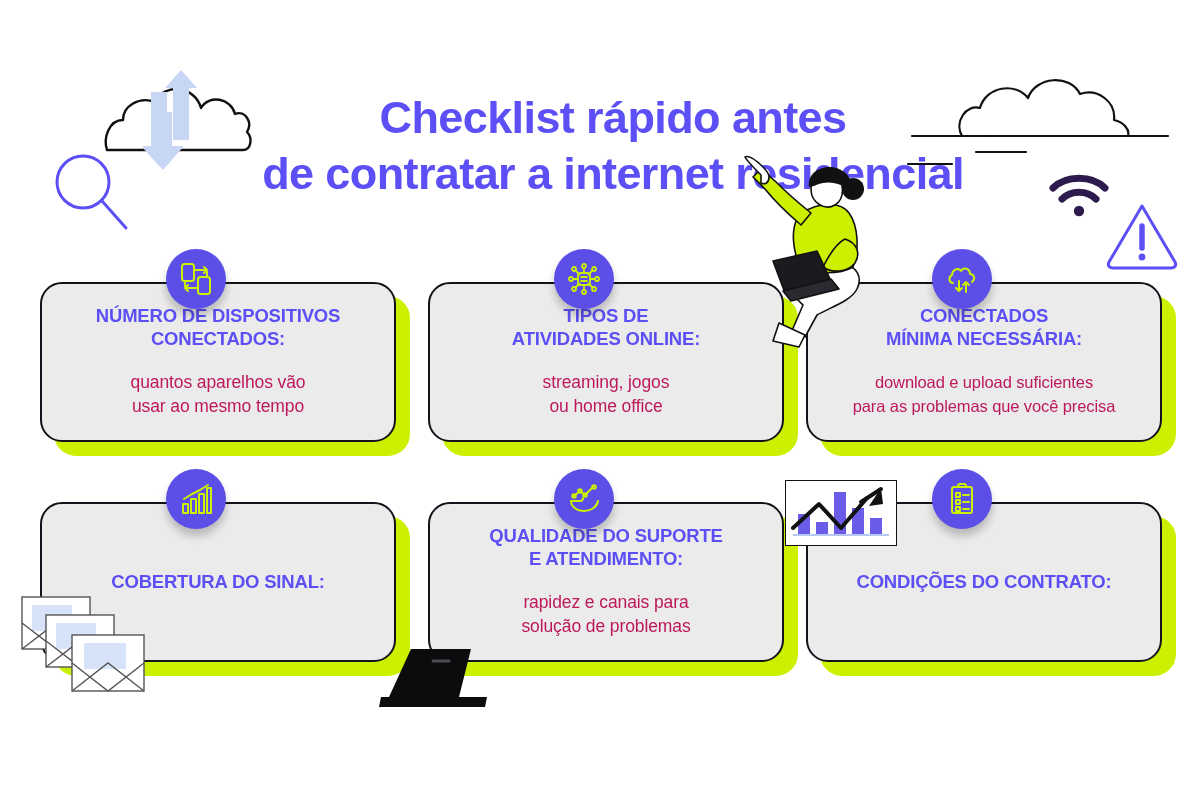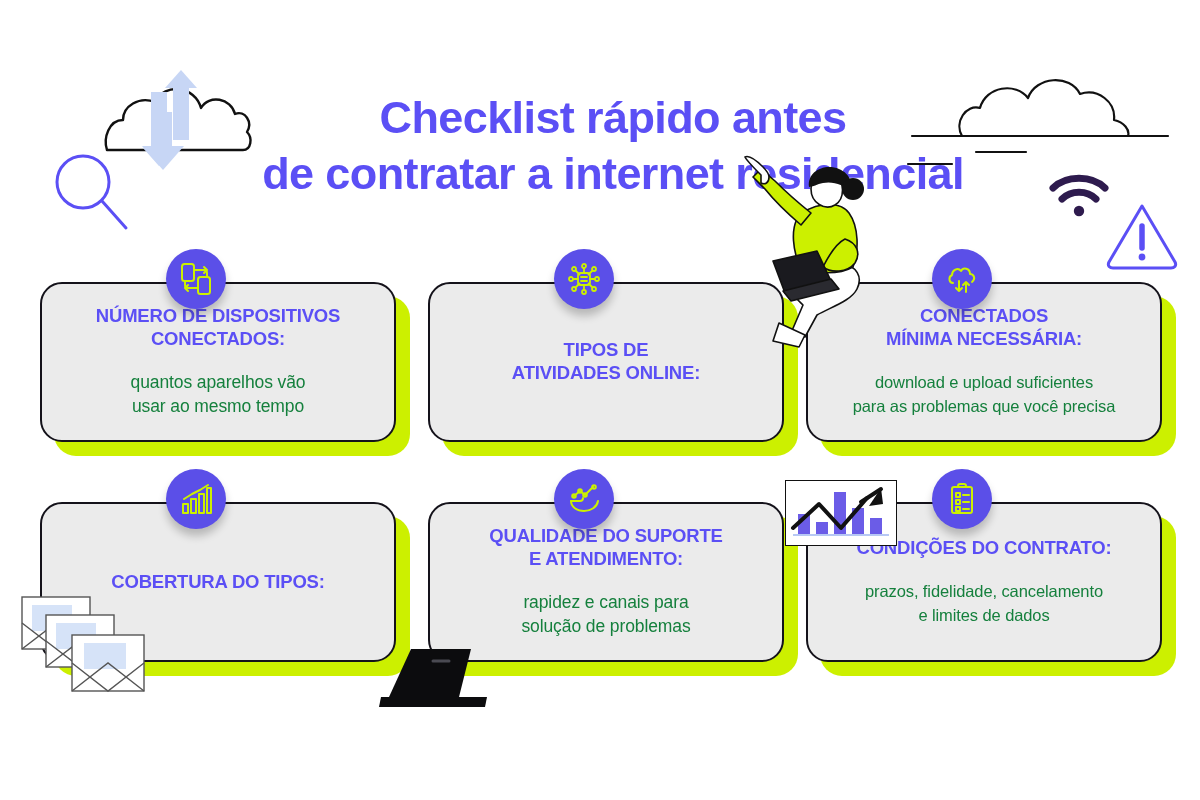--- a/index.html
+++ b/index.html
@@ -101,21 +101,21 @@
     color: #5B4FF5;
     font-family: "Liberation Sans", sans-serif;
     font-weight: 700;
     font-size: 18.5px;
     line-height: 23px;
     letter-spacing: -0.2px;
     white-space: pre-line;
   }
   .card-body {
     margin-top: 20px;
-    color: #15803d;
+    color: #be185d;
     font-family: "Liberation Sans", sans-serif;
     font-weight: 400;
     font-size: 17.5px;
     line-height: 24px;
     letter-spacing: -0.1px;
     white-space: pre-line;
   }
   .card-body.tight { font-size: 16.5px; }
 
   
@@ -291,20 +291,22 @@
         <path d="M10 24 l-3 3 l3 3"></path>
       </svg>
     </div>
   </div>
 
   <div class="card-wrap r1 c2">
     <div class="card-accent"></div>
     <div class="card-face">
       <div class="card-title">TIPOS DE
 ATIVIDADES ONLINE:</div>
+      <div class="card-body">streaming, jogos
+ou home office</div>
     </div>
     <div class="card-badge">
       <svg width="36" height="36" viewBox="0 0 36 36" fill="none" stroke="#CCF000" stroke-width="1.8" stroke-linecap="round">
         <rect x="12" y="12" width="12" height="12" rx="2.5"></rect>
         <line x1="15" y1="16" x2="21" y2="16"></line>
         <line x1="15" y1="20" x2="21" y2="20"></line>
         <line x1="18" y1="12" x2="18" y2="7"></line>
         <line x1="18" y1="24" x2="18" y2="29"></line>
         <line x1="12" y1="18" x2="7" y2="18"></line>
         <line x1="24" y1="18" x2="29" y2="18"></line>
@@ -338,21 +340,21 @@
                  C30 13 32 18 28 21"></path>
         <path d="M15 20 v10 M15 30 l-3 -3 M15 30 l3 -3"></path>
         <path d="M22 31 v-10 M22 21 l-3 3 M22 21 l3 3"></path>
       </svg>
     </div>
   </div>
 
   <div class="card-wrap r2 c1">
     <div class="card-accent"></div>
     <div class="card-face">
-      <div class="card-title">COBERTURA DO TIPOS:</div>
+      <div class="card-title">COBERTURA DO SINAL:</div>
     </div>
     <div class="card-badge">
       <svg width="34" height="34" viewBox="0 0 34 34" fill="none" stroke="#CCF000" stroke-width="2" stroke-linecap="round" stroke-linejoin="round">
         <rect x="4" y="22" width="5" height="9"></rect>
         <rect x="12" y="17" width="5" height="14"></rect>
         <rect x="20" y="12" width="5" height="19"></rect>
         <rect x="28" y="6" width="4" height="25"></rect>
         <path d="M5 17 L13 12 L21 8 L29 3"></path>
       </svg>
     </div>
@@ -376,22 +378,20 @@
         <circle cx="19" cy="14" r="1.8"></circle>
         <circle cx="28" cy="6" r="1.8"></circle>
       </svg>
     </div>
   </div>
 
   <div class="card-wrap r2 c3">
     <div class="card-accent"></div>
     <div class="card-face">
       <div class="card-title">CONDIÇÕES DO CONTRATO:</div>
-      <div class="card-body tight">prazos, fidelidade, cancelamento
-e limites de dados</div>
     </div>
     <div class="card-badge">
       <svg width="34" height="34" viewBox="0 0 34 34" fill="none" stroke="#CCF000" stroke-width="2" stroke-linecap="round" stroke-linejoin="round">
         <path d="M9 5 h16 a2 2 0 0 1 2 2 v22 a2 2 0 0 1 -2 2 h-16 a2 2 0 0 1 -2 -2 v-22 a2 2 0 0 1 2 -2 z"></path>
         <path d="M13 5 v-1 a2 2 0 0 1 2 -2 h4 a2 2 0 0 1 2 2 v1 z"></path>
         <rect x="11" y="11" width="4" height="4"></rect>
         <rect x="11" y="18" width="4" height="4"></rect>
         <rect x="11" y="25" width="4" height="4"></rect>
         <line x1="18" y1="13" x2="24" y2="13"></line>
         <line x1="18" y1="20" x2="24" y2="20"></line>

